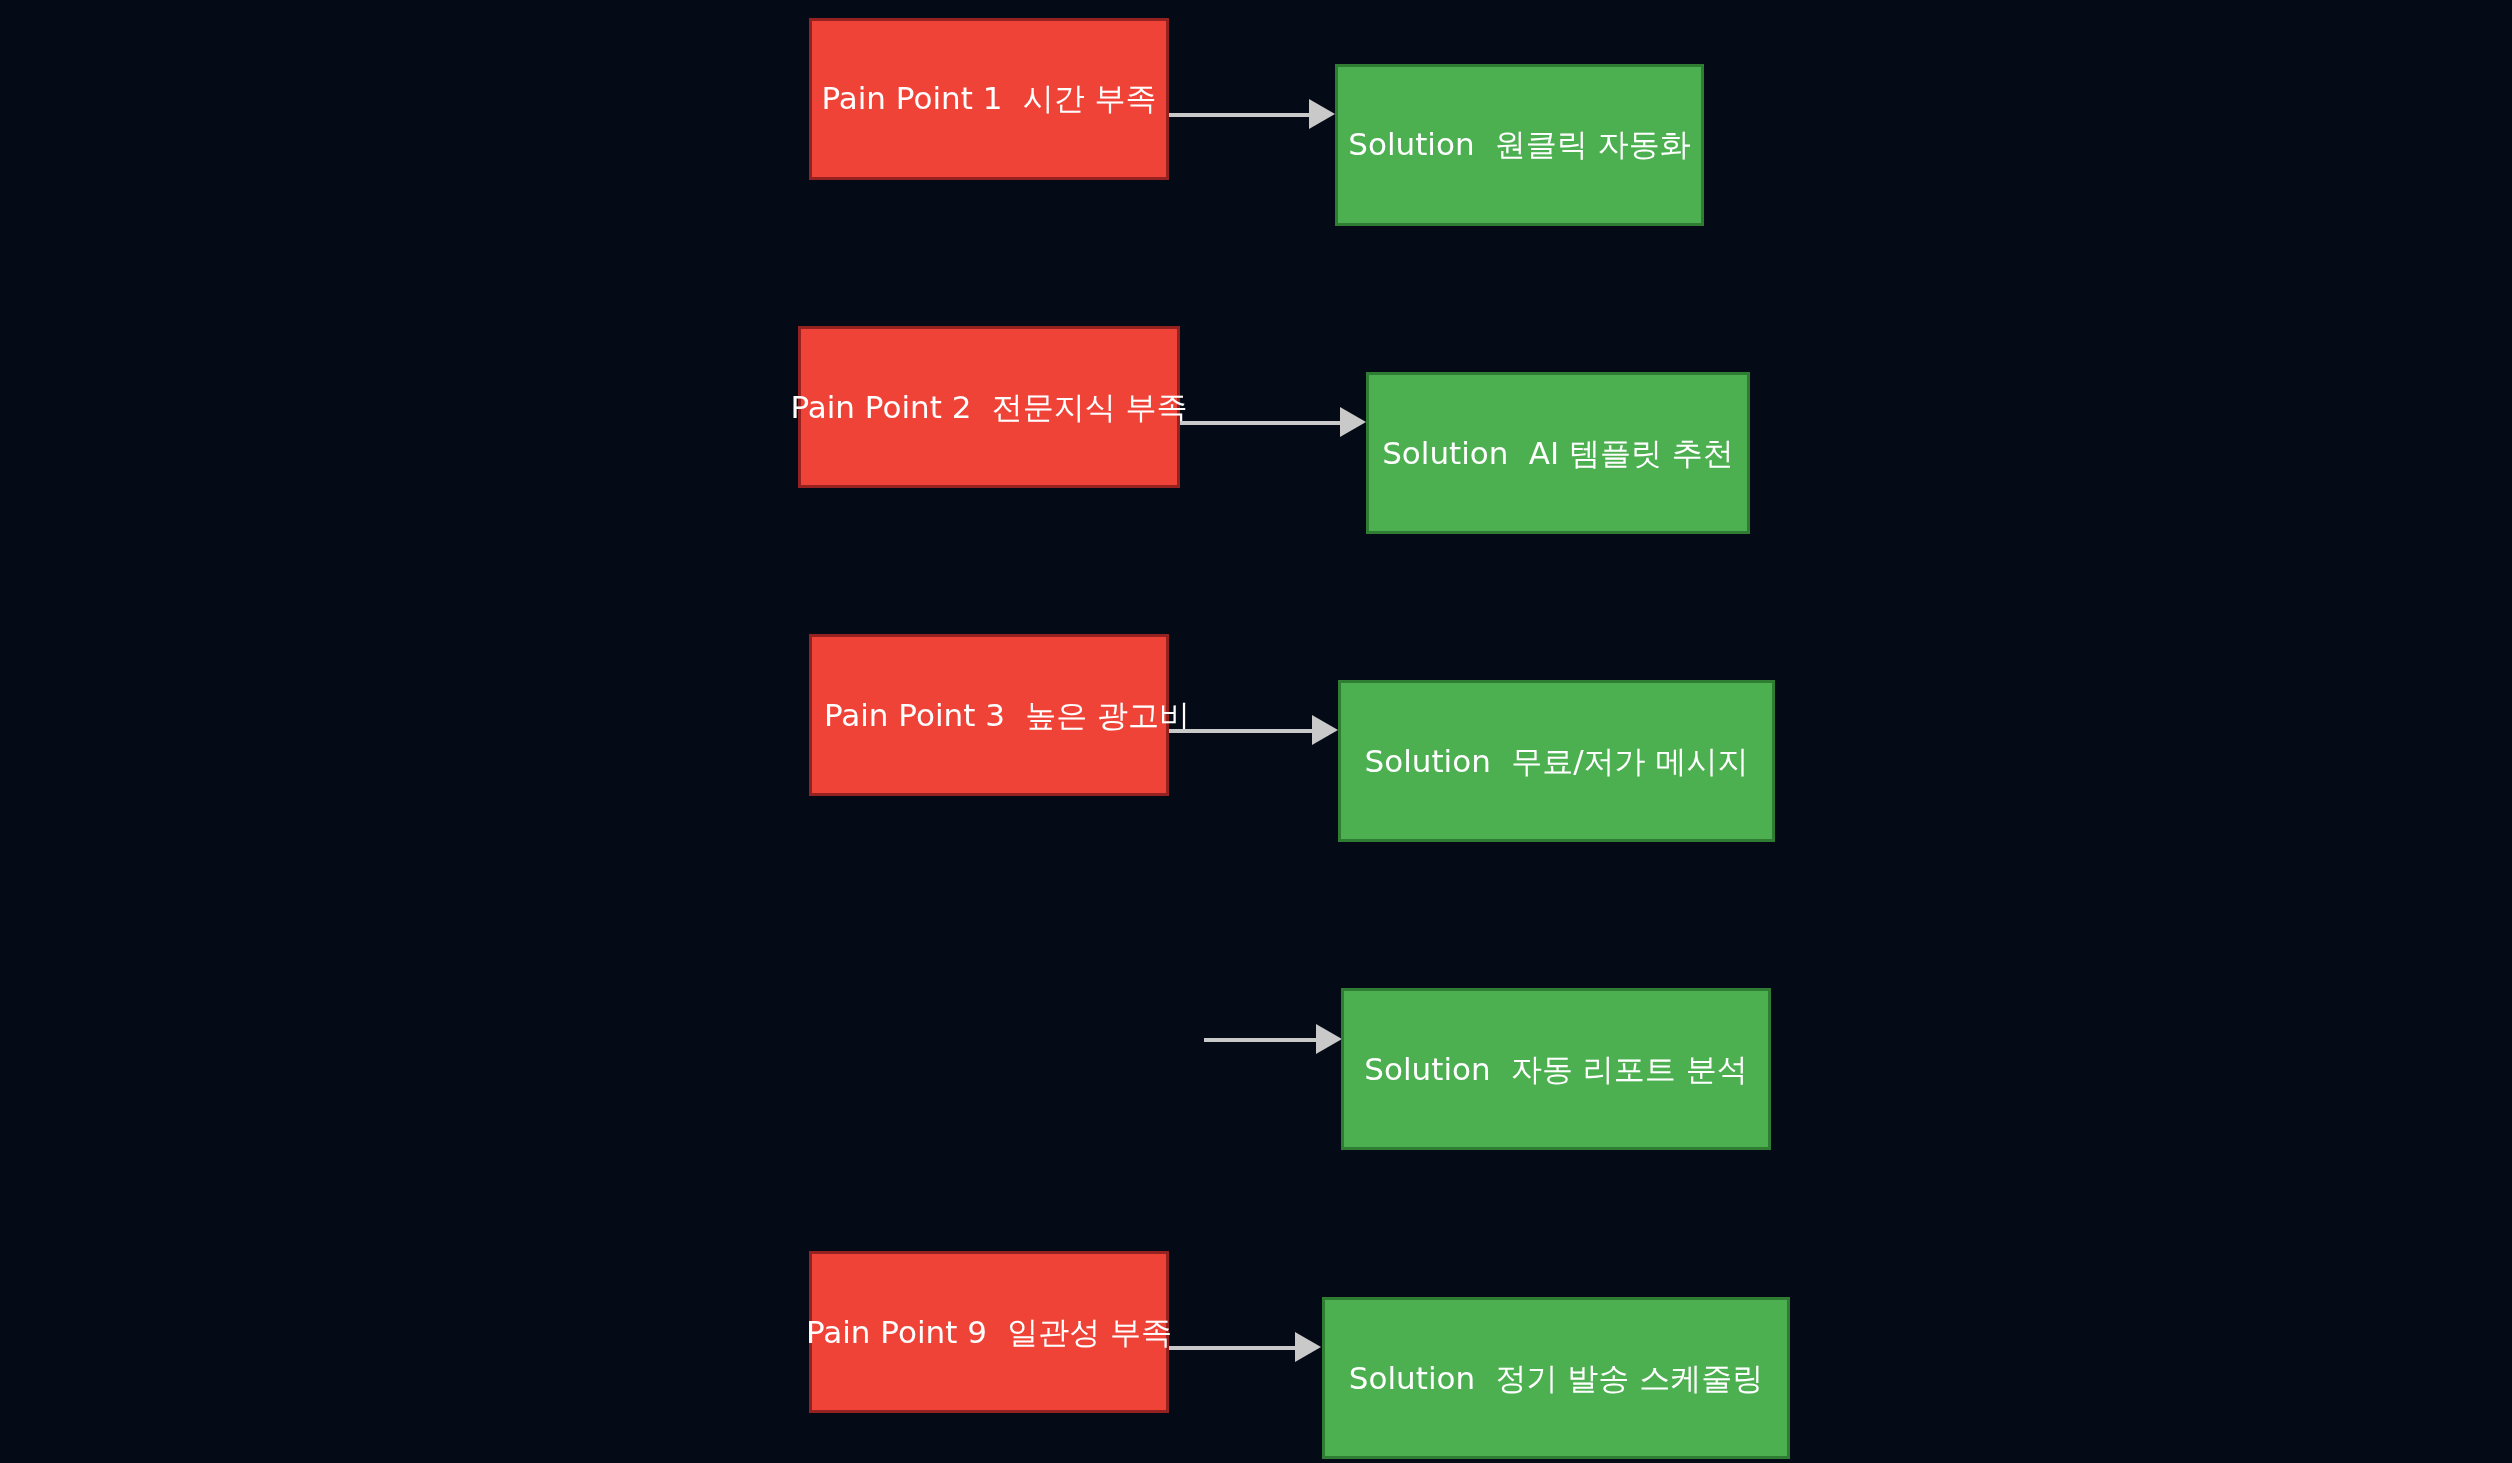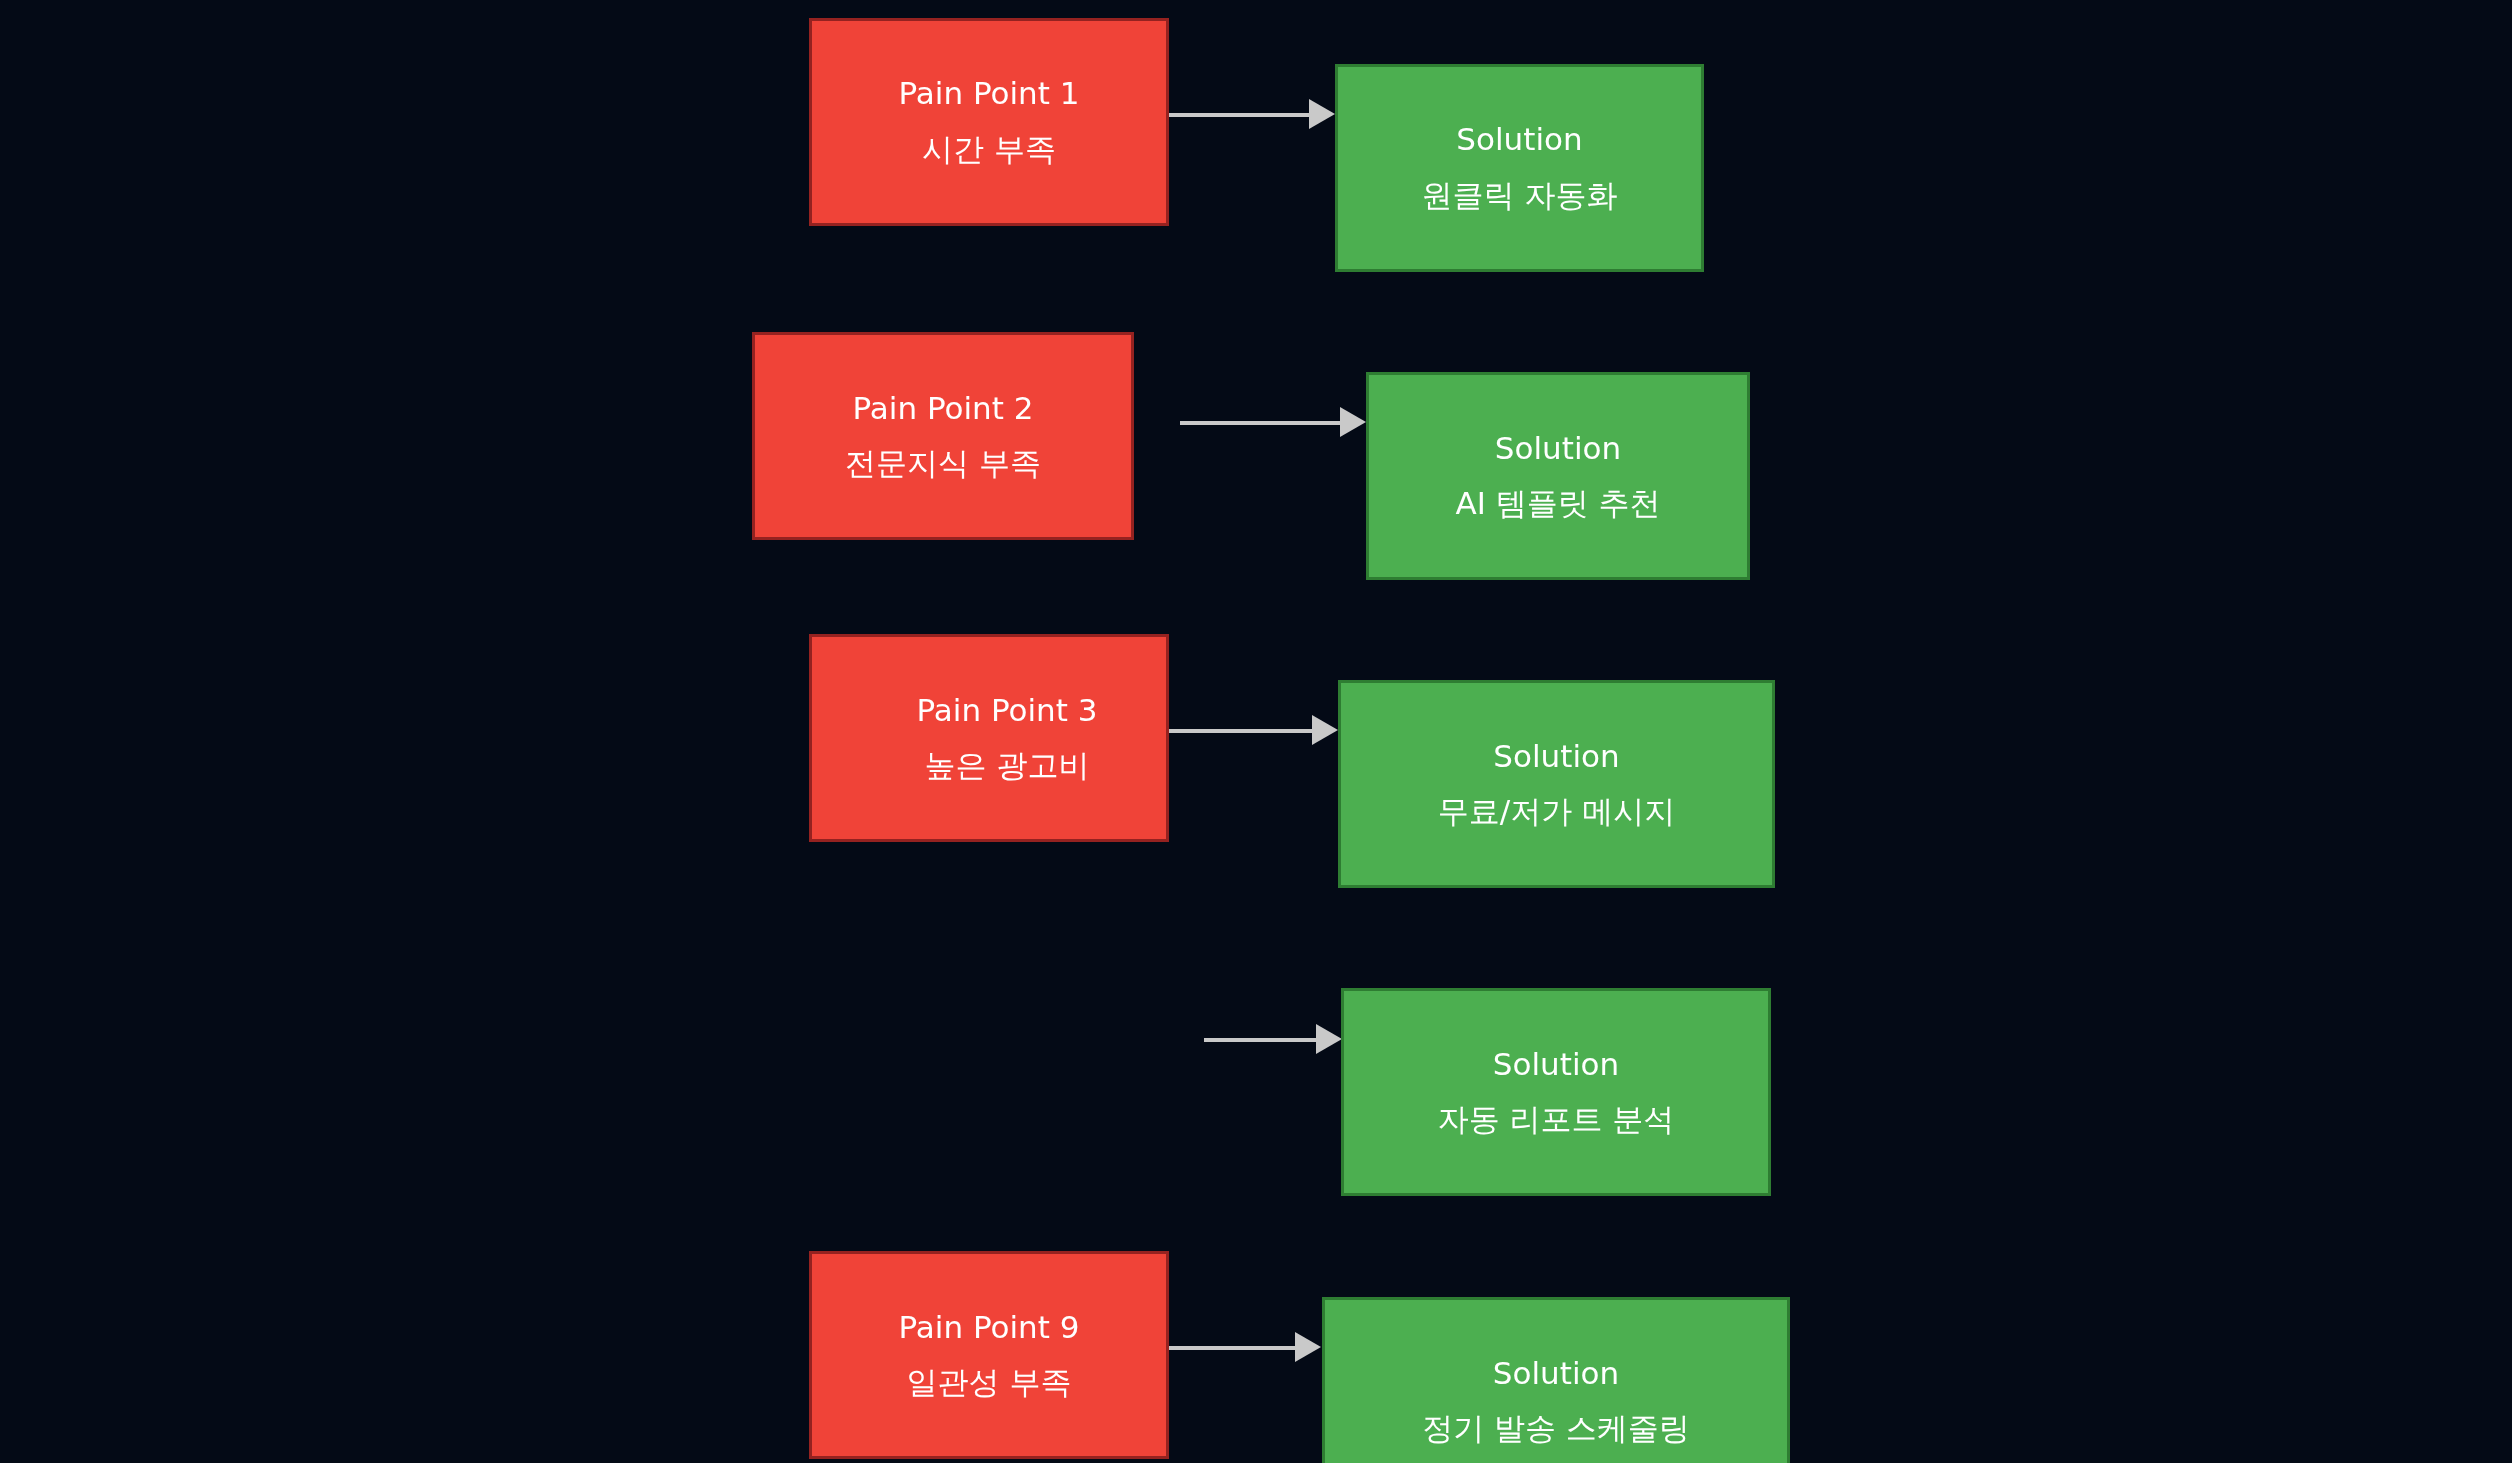--- a/index.html
+++ b/index.html
@@ -13,24 +13,24 @@
   }
   .canvas {
     position: absolute;
     left: 0; top: 0;
     width: 2512px;
     height: 1464px;
     background: #040a16;
   }
   .node {
     position: absolute;
-    height: 208px;
+    height: 162px;
     box-sizing: border-box;
     display: flex;
-    flex-direction: column;
+    flex-direction: row;
     align-items: center;
     justify-content: center;
     gap: 20.3px;
     color: #ffffff;
     text-align: right;
   }
   .node .title, .node .subtitle {
     font-size: 31px;
     line-height: 35px;
     white-space: nowrap;
@@ -78,21 +78,21 @@
   </div>
   <div class="arrow" style="left:1169px; top:99px; width:166px;">
     <div class="shaft"></div>
     <div class="head"></div>
   </div>
   <div class="node solution" style="left:1335px; top:17.5px; width:369px;">
     <div class="title">Solution</div>
     <div class="subtitle">원클릭 자동화</div>
   </div>
 
-  <div class="node pain" style="left:752px; top:326px; width:382px;margin-top:6px;">
+  <div class="node pain" style="left:798px; top:326px; width:382px;">
     <div class="title">Pain Point 2</div>
     <div class="subtitle">전문지식 부족</div>
   </div>
   <div class="arrow" style="left:1180px; top:407px; width:186px;">
     <div class="shaft"></div>
     <div class="head"></div>
   </div>
   <div class="node solution" style="left:1366px; top:326px; width:384px;">
     <div class="title">Solution</div>
     <div class="subtitle">AI 템플릿 추천</div>

